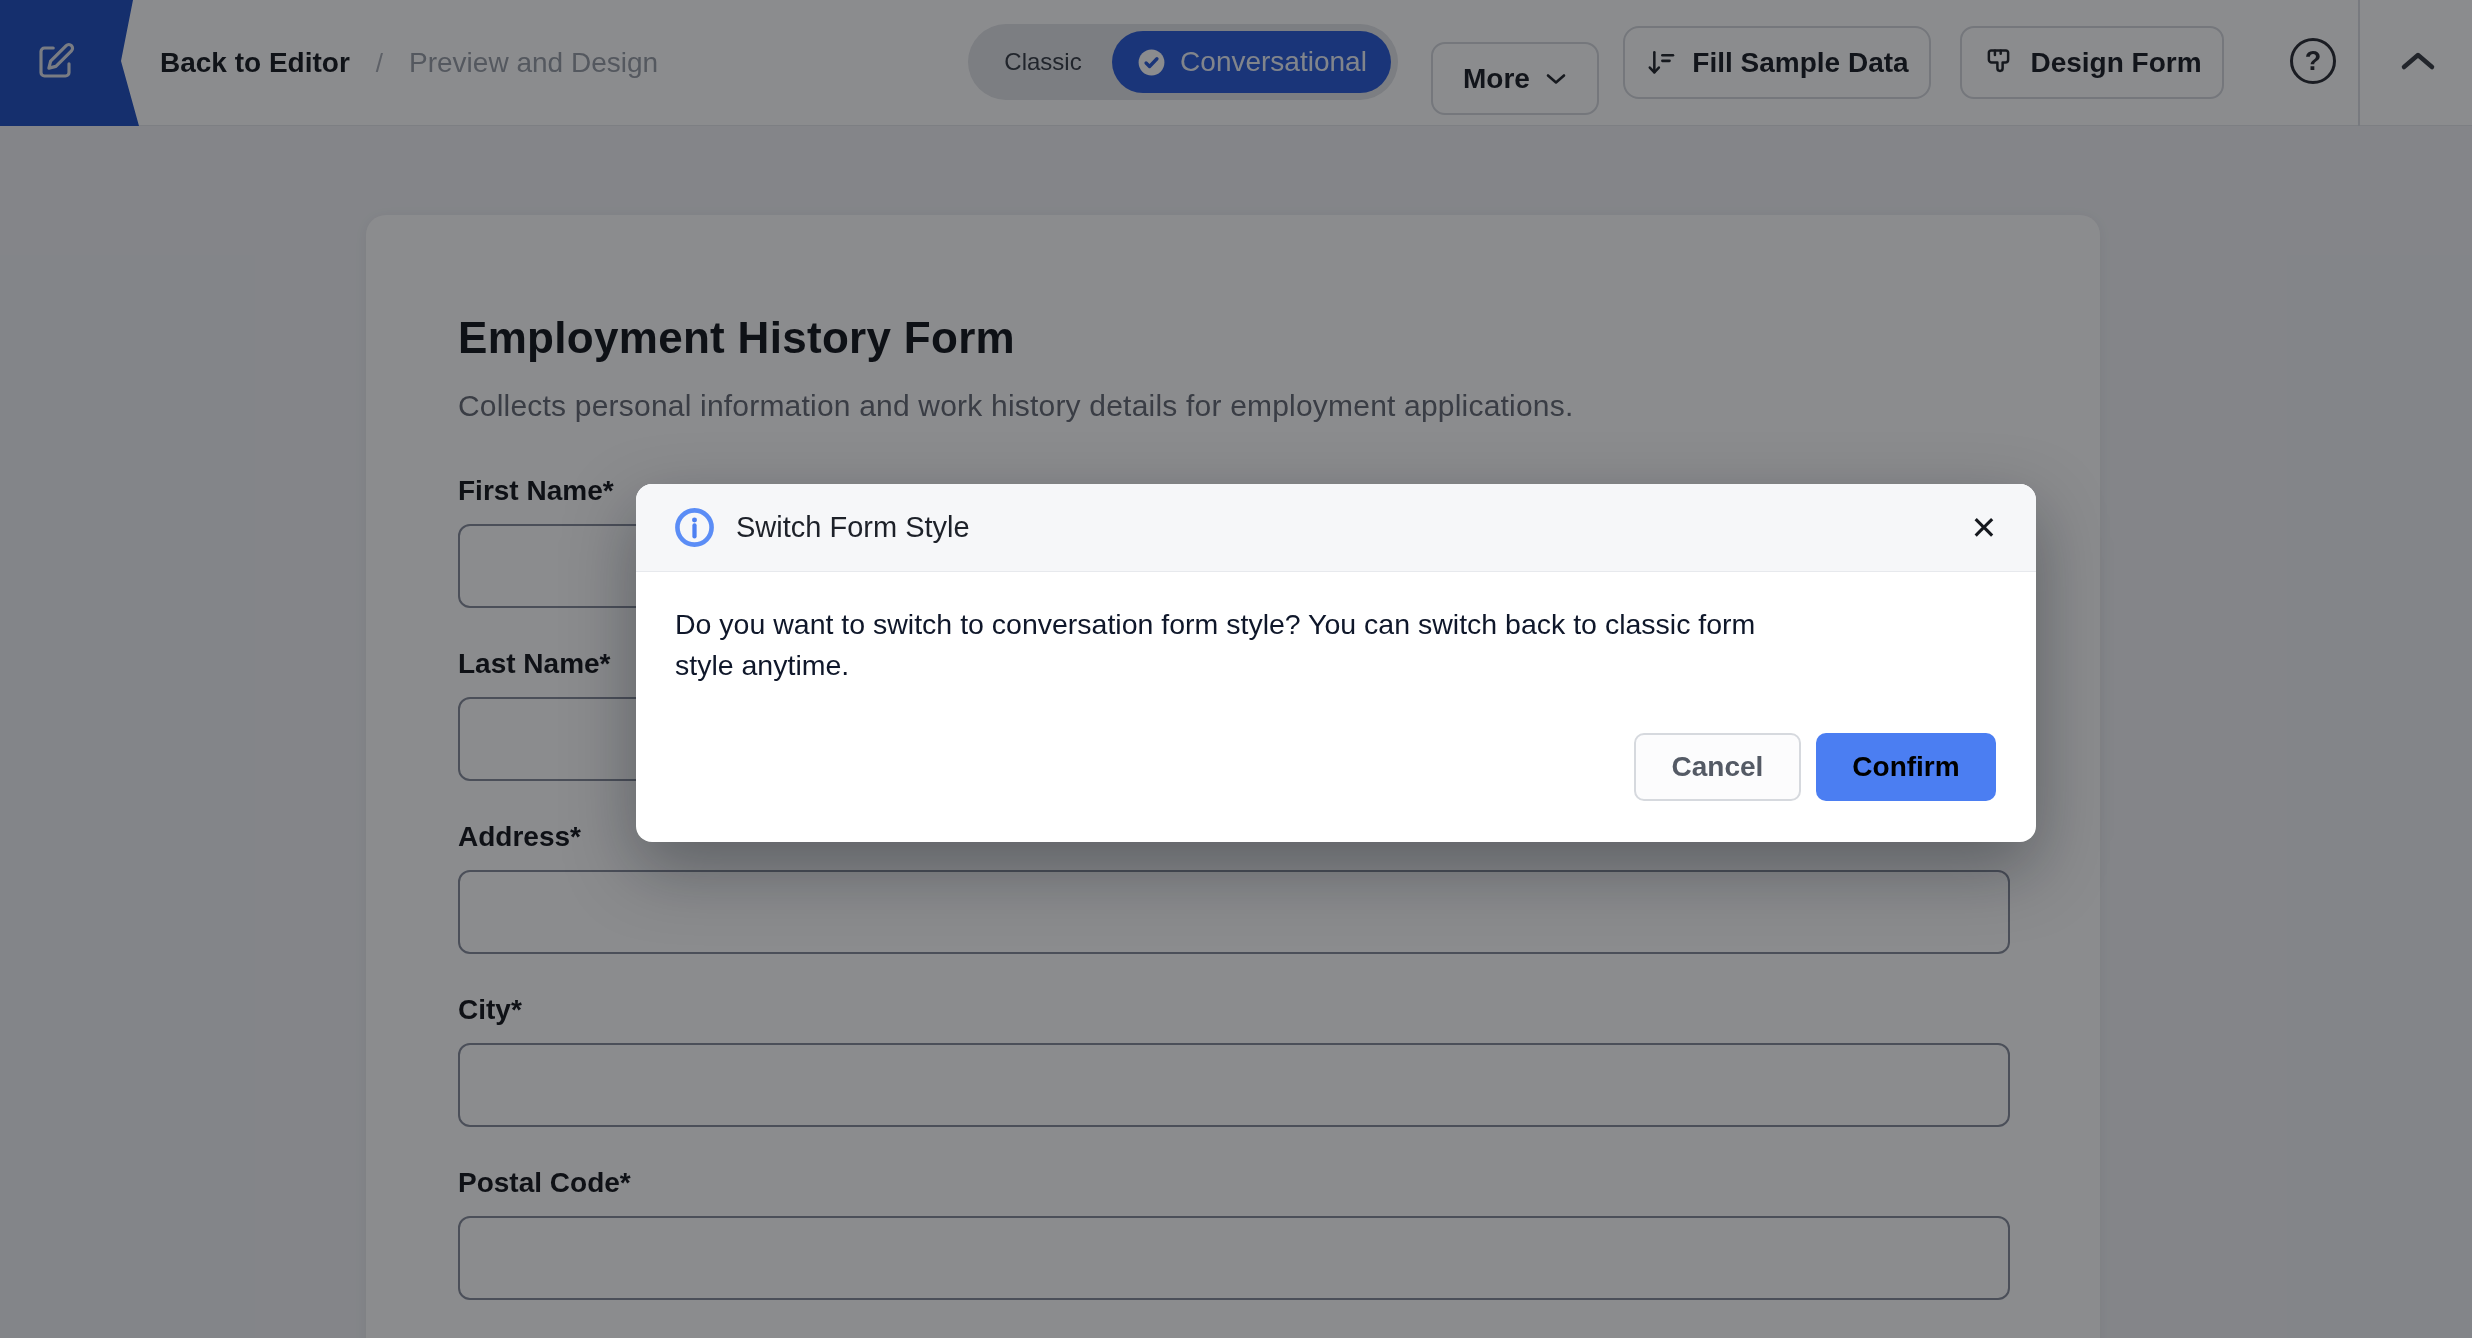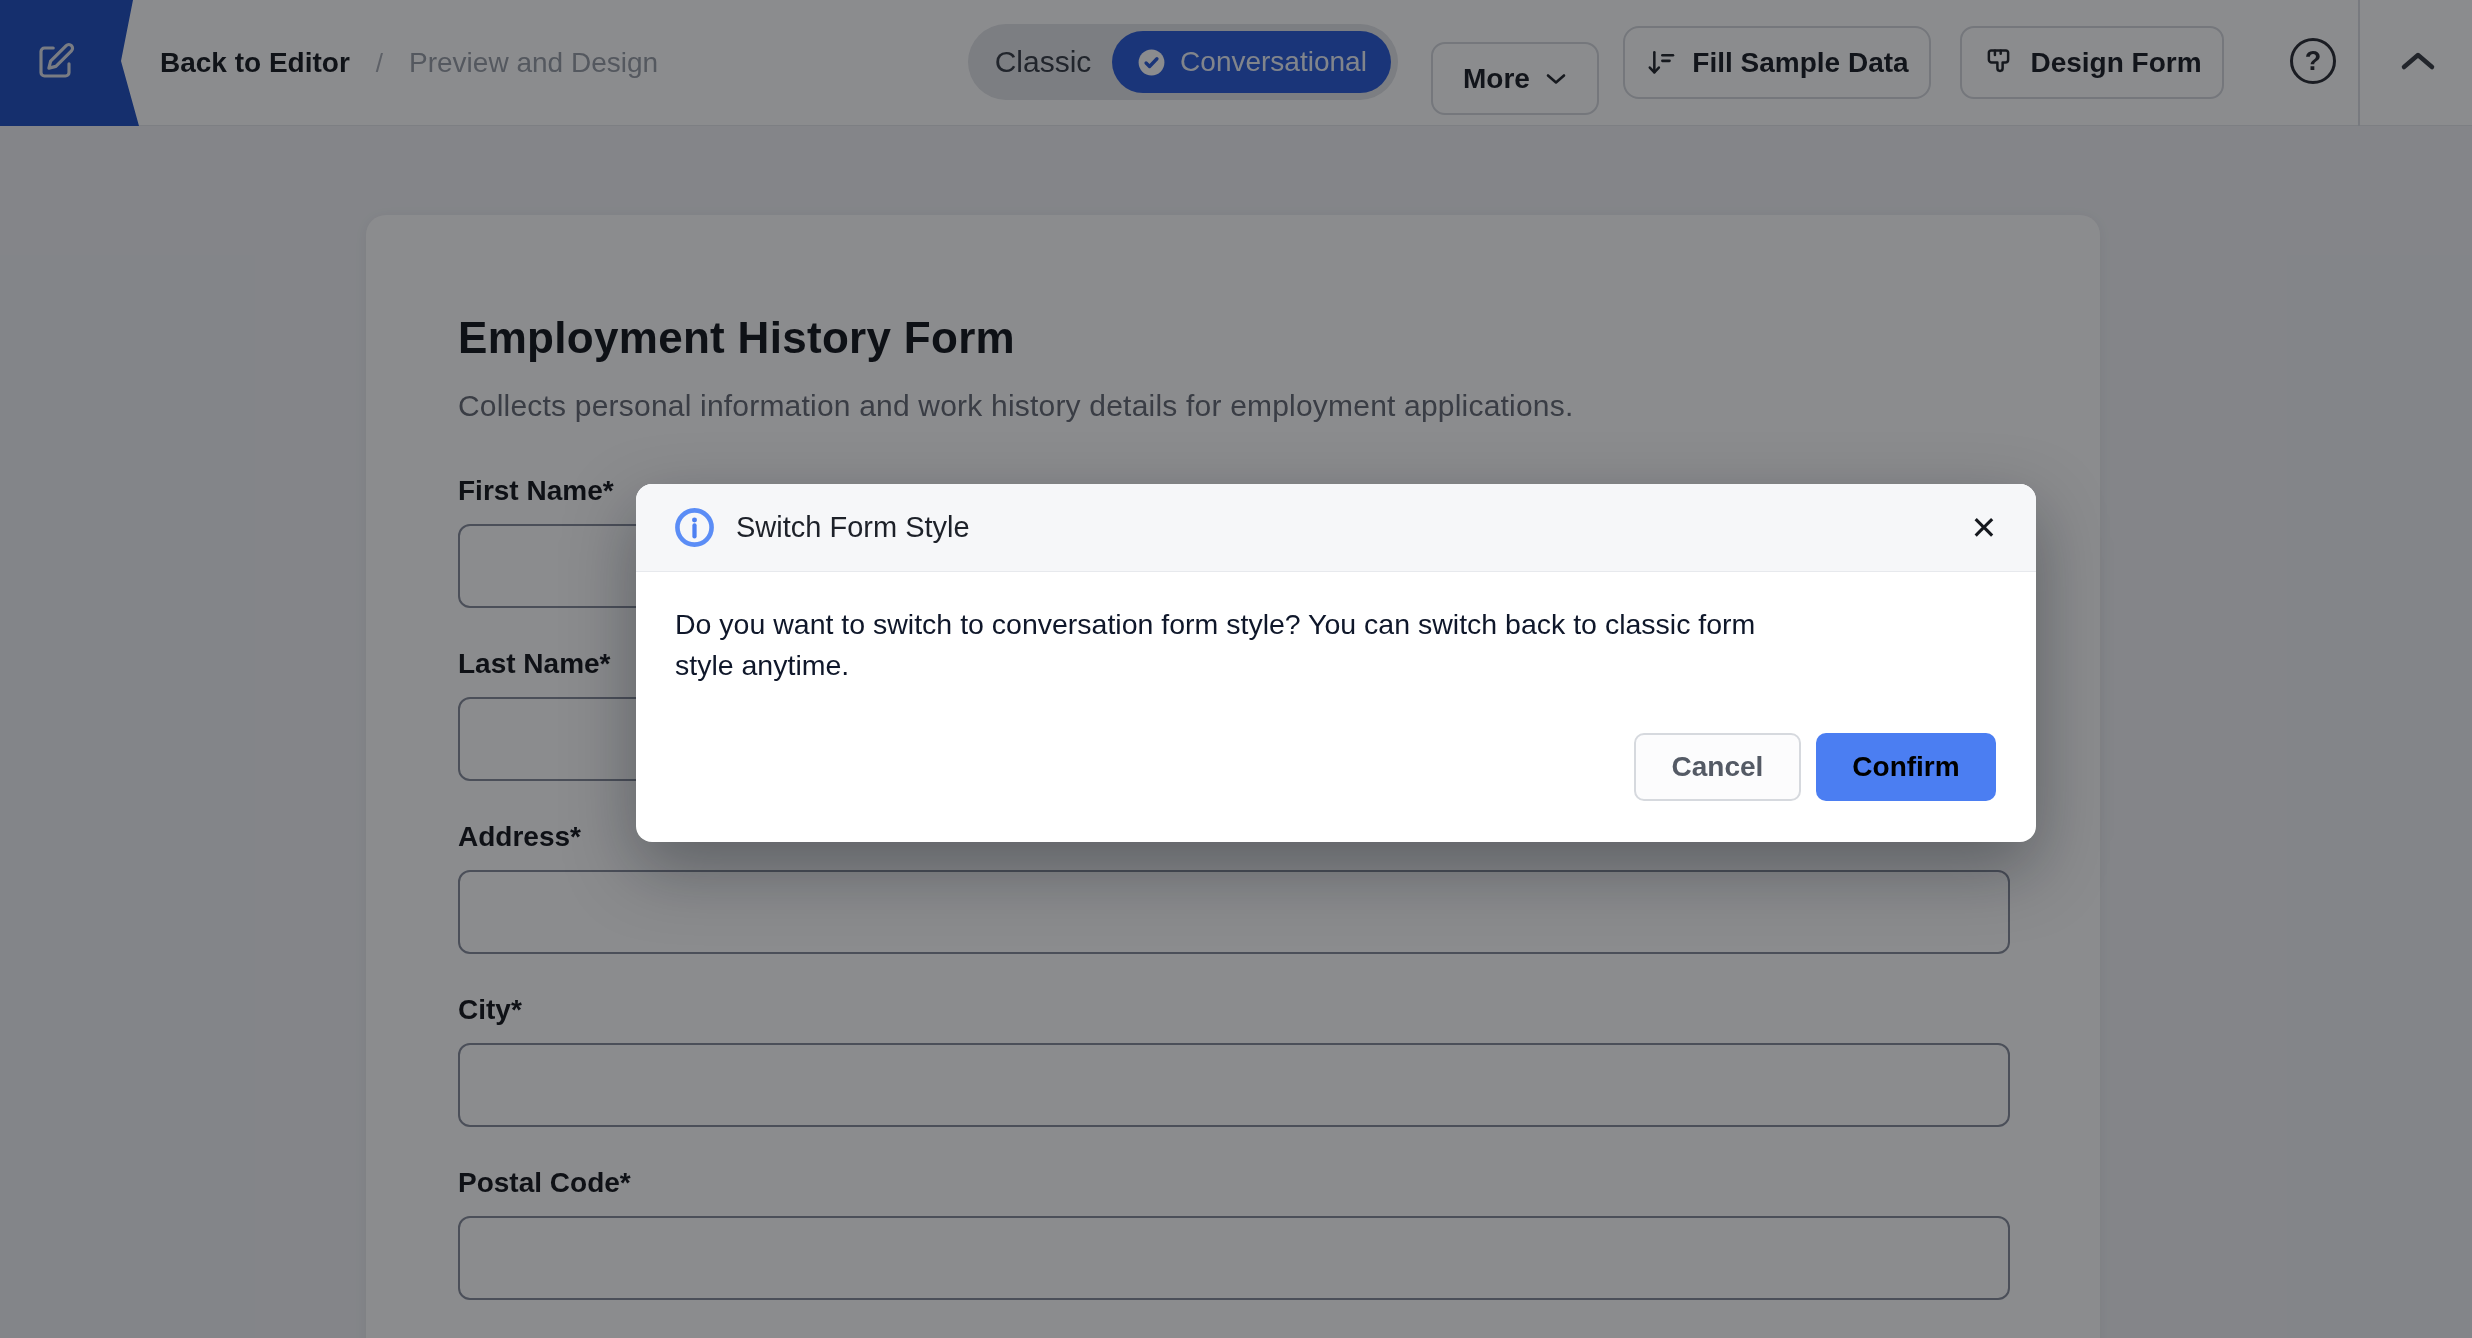--- a/index.html
+++ b/index.html
@@ -29,21 +29,21 @@
   .bc-sep  { color:#a9adb5; font-size:26px; font-weight:400; }
   .bc-cur  { color:#989da6; font-weight:400; }
 
   .toggle-group {
     position:absolute; left:968px; top:24px; width:430px; height:76px;
     background:#e2e4e8; border-radius:38px;
   }
   .toggle-classic {
     position:absolute; left:0; top:0; width:150px; height:76px;
     display:flex; align-items:center; justify-content:center;
-    font-size:30px; font-weight:500; color:#383d46; cursor:default;
+    font-size:24px; font-weight:500; color:#383d46; cursor:default;
   }
   .toggle-conversational {
     position:absolute; left:144px; right:7px; top:7px; bottom:7px;
     background:#2a5bd7; border-radius:31px;
     display:flex; align-items:center; justify-content:center; gap:13px;
     font-size:28px; font-weight:500; color:#edf1fa;
   }
   .toggle-conversational svg { width:31px; height:31px; }
 
   .hbtn {

